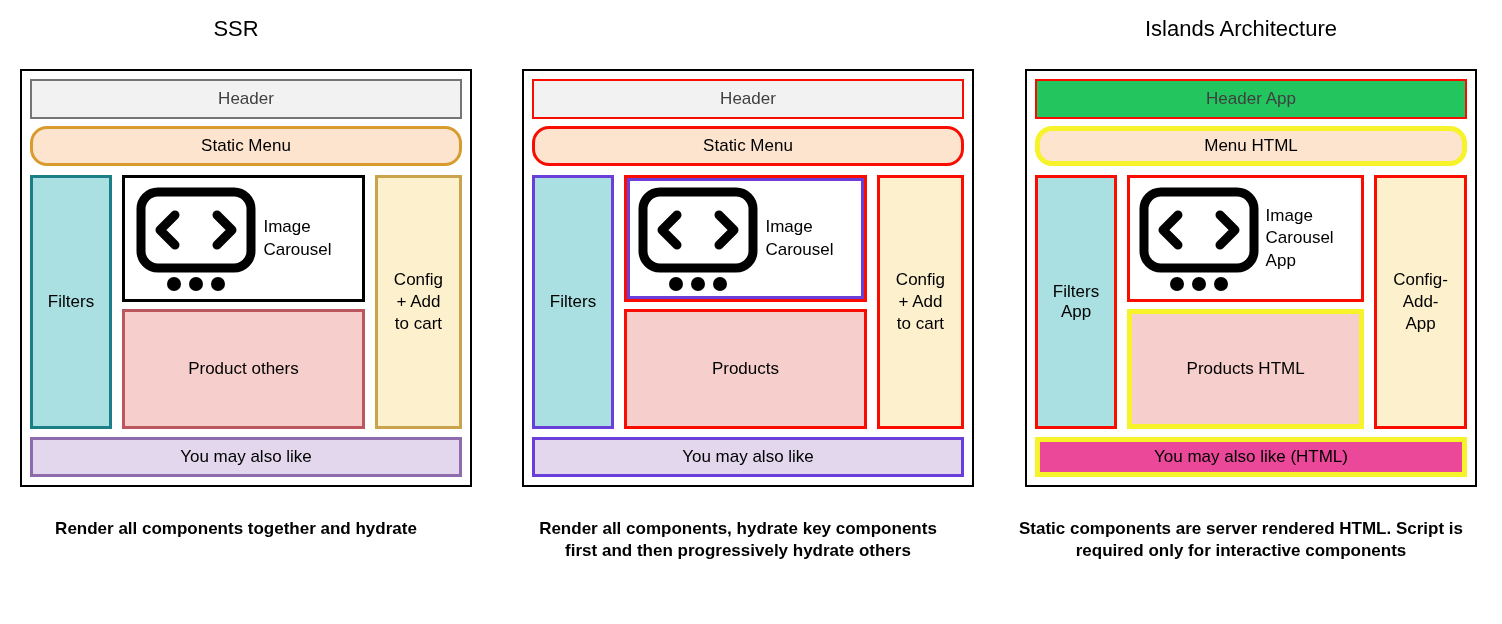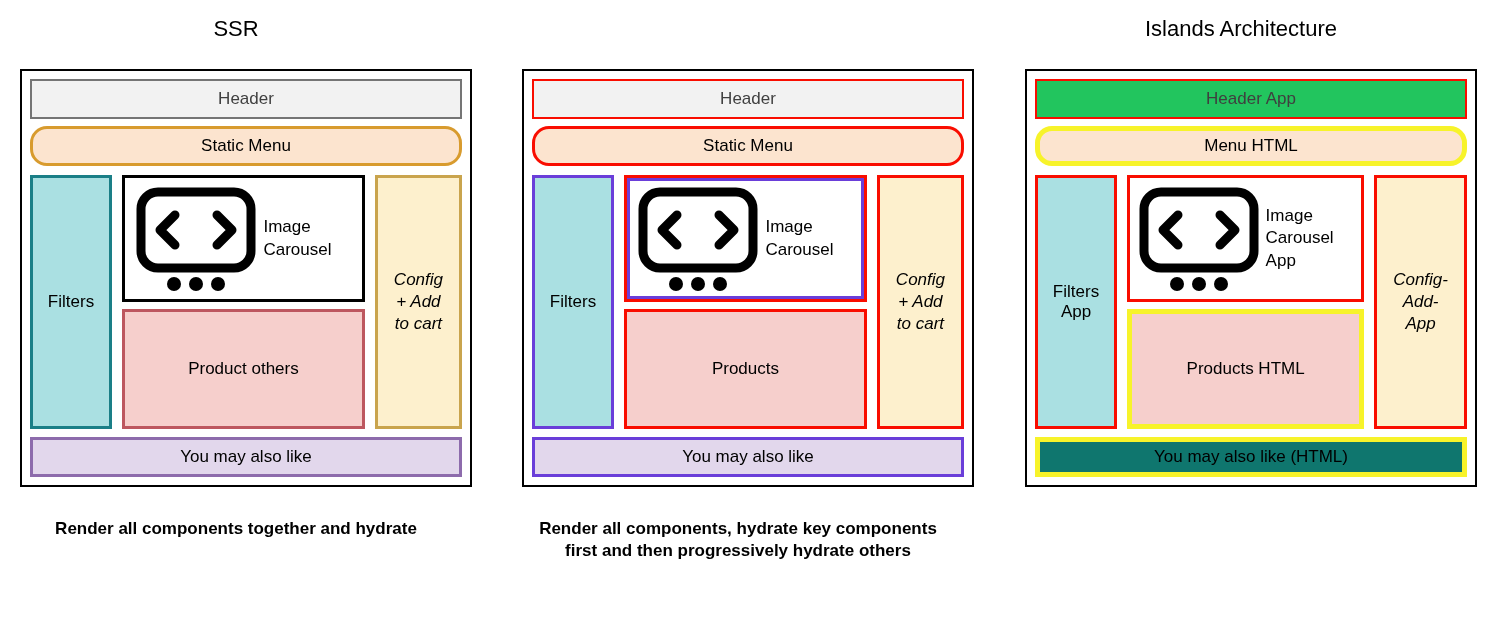--- a/index.html
+++ b/index.html
@@ -16,21 +16,21 @@
   .bar{height:40px;flex:0 0 auto;}
   .hdr{border-width:2px;}
   .hdr .lbl{color:#3f3f3f;}
   .menu{margin-top:7px;border-radius:17px;}
   .mid{flex:1 1 auto;margin-top:9px;display:flex;gap:10px;min-height:0;}
   .filters{flex:0 0 82px;padding:0 4px;}
   .center{flex:1 1 auto;display:flex;flex-direction:column;gap:7px;min-width:0;}
   .carousel{flex:0 0 127px;background:#fff;gap:6px;padding:4px;}
   .car-label{text-align:left;max-width:88px;line-height:1.3;}
   .products{flex:1 1 auto;}
-  .config{flex:0 0 78px;padding:0 16px;line-height:1.3;font-style:italic;}
+  .config{flex:0 0 78px;padding:0 16px;line-height:1.3;}
   .ymal{margin-top:8px;height:40px;flex:0 0 auto;}
   .thick{border-width:5px;}
   .caption{position:absolute;top:518px;left:0;width:100%;margin:0;text-align:center;
            font-size:17px;font-weight:bold;line-height:1.32;}
   .caption span{display:inline-block;max-width:446px;}
   #panel-ph .caption span{max-width:400px;}
   .car-icon{flex:0 0 auto;display:block;}
 </style>
 </head>
 <body>
@@ -142,19 +142,20 @@
             <span class="car-label">Image Carousel App</span>
           </div>
           <div class="box products thick" style="background-color: rgb(246, 207, 204); border-color: rgb(247, 243, 42);">
             <span class="lbl">Products HTML</span>
           </div>
         </div>
         <div class="box config" style="background-color: rgb(253, 240, 205); border-color: rgb(249, 13, 0);">
           <span class="lbl">Config-Add-App</span>
         </div>
       </div>
-      <div class="box ymal thick" style="background-color: #0f766e; border-color: rgb(247, 243, 42);">
+      <div class="box ymal thick" style="background-color: #ec4899; border-color: rgb(247, 243, 42);">
         <span class="lbl">You may also like (HTML)</span>
       </div>
     </div>
+    <p class="caption"><span>Static components are server rendered HTML. Script is required only for interactive components</span></p>
   </section>
 
 </div>
 
 </body></html>

